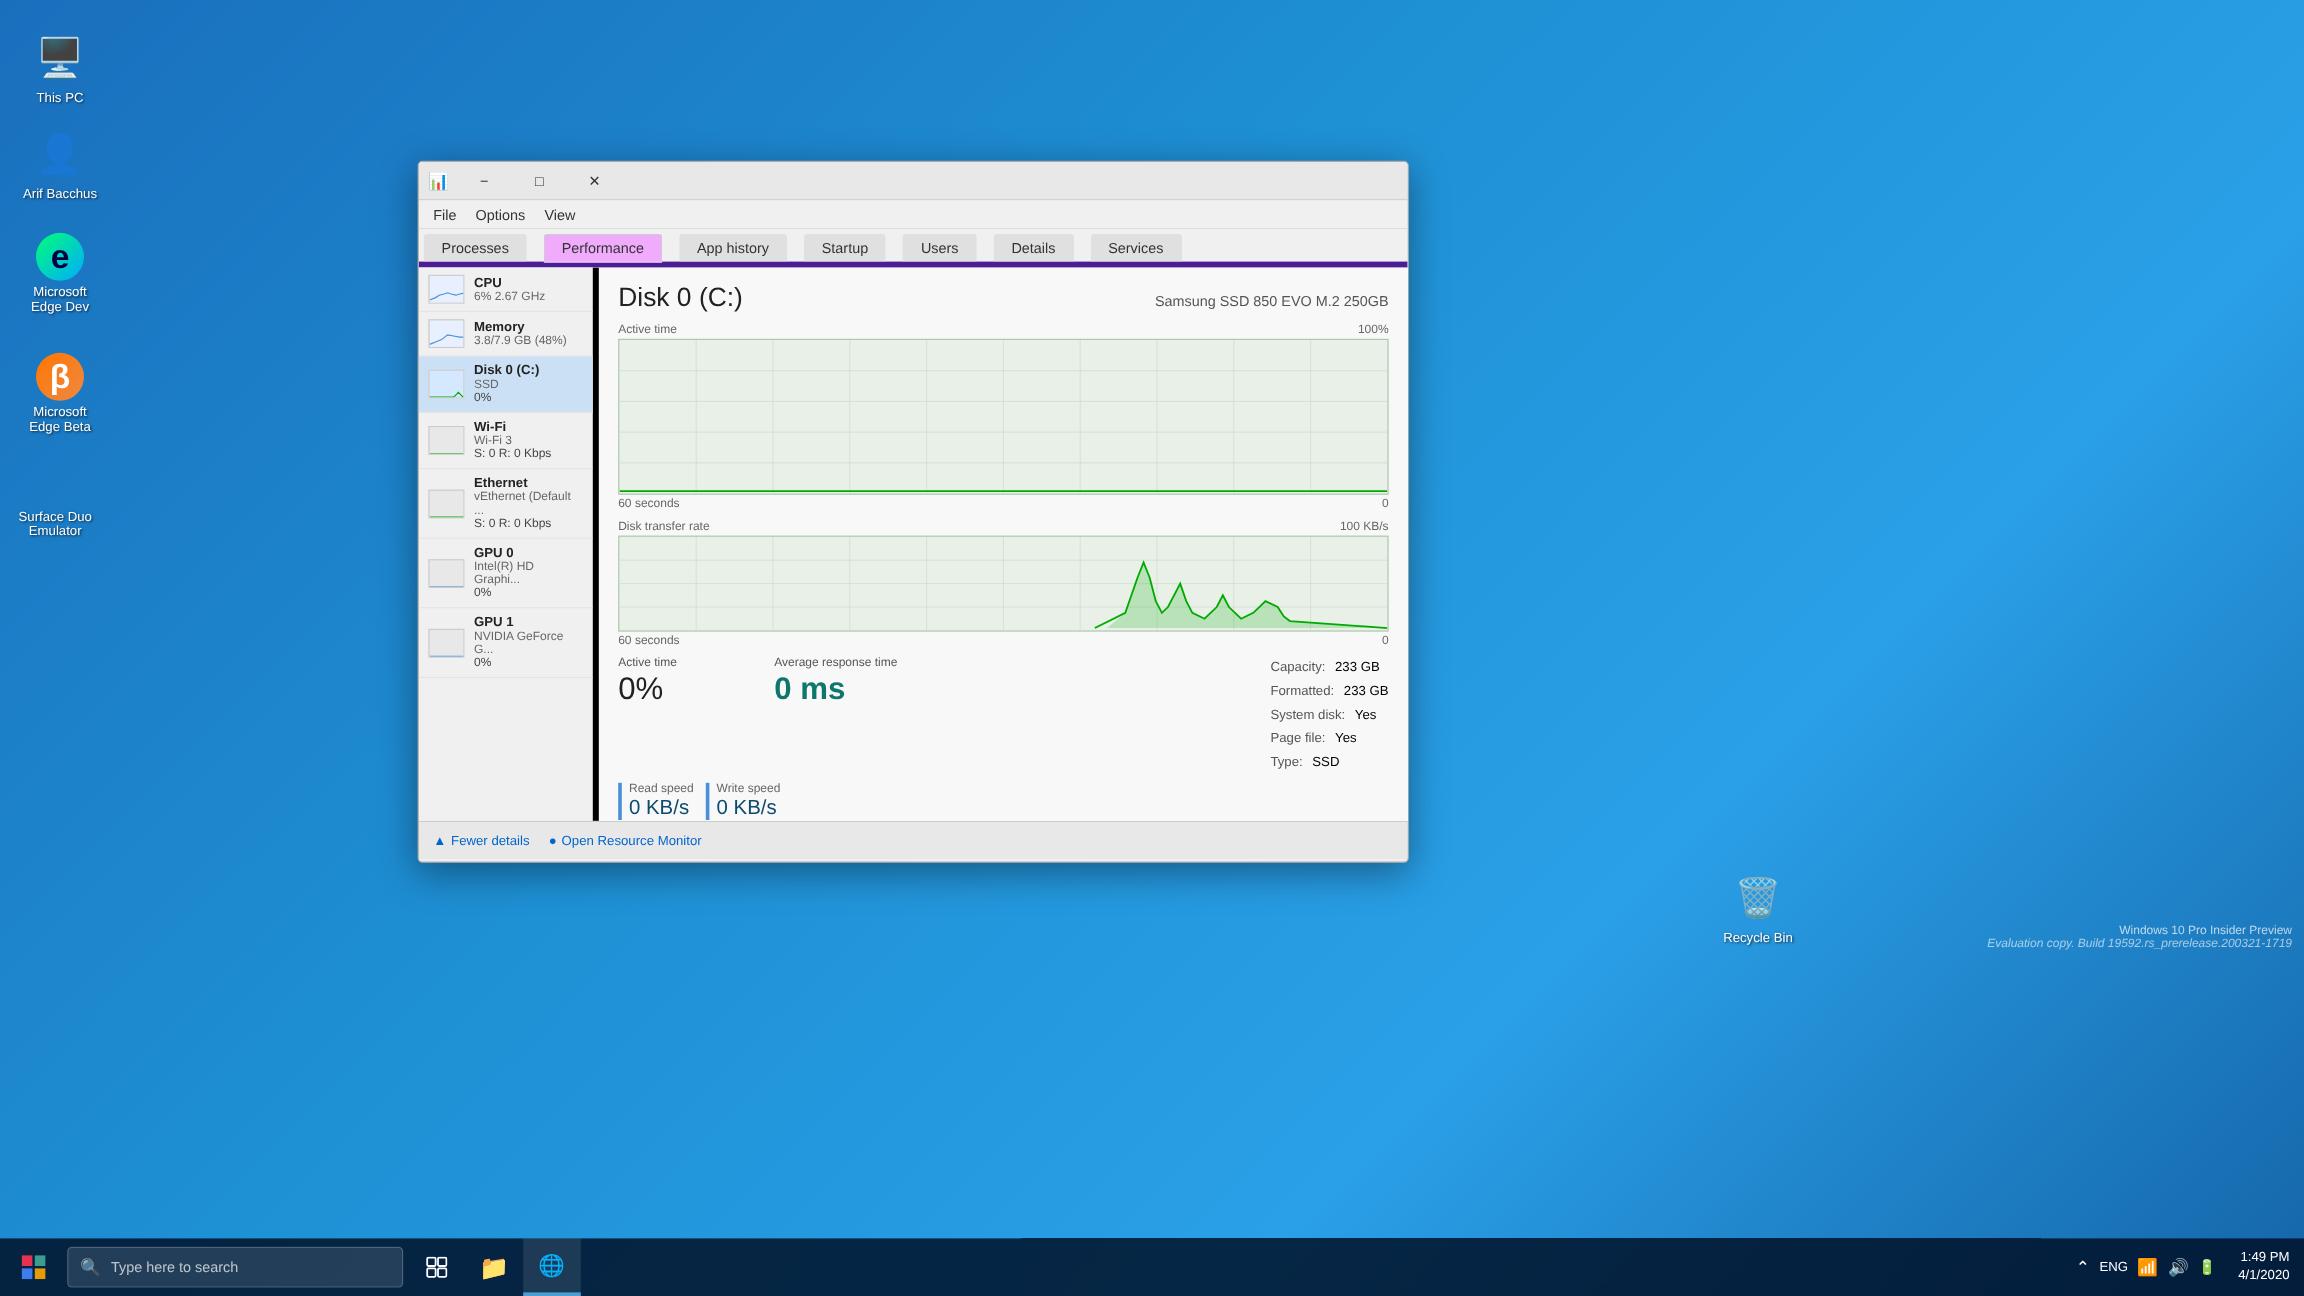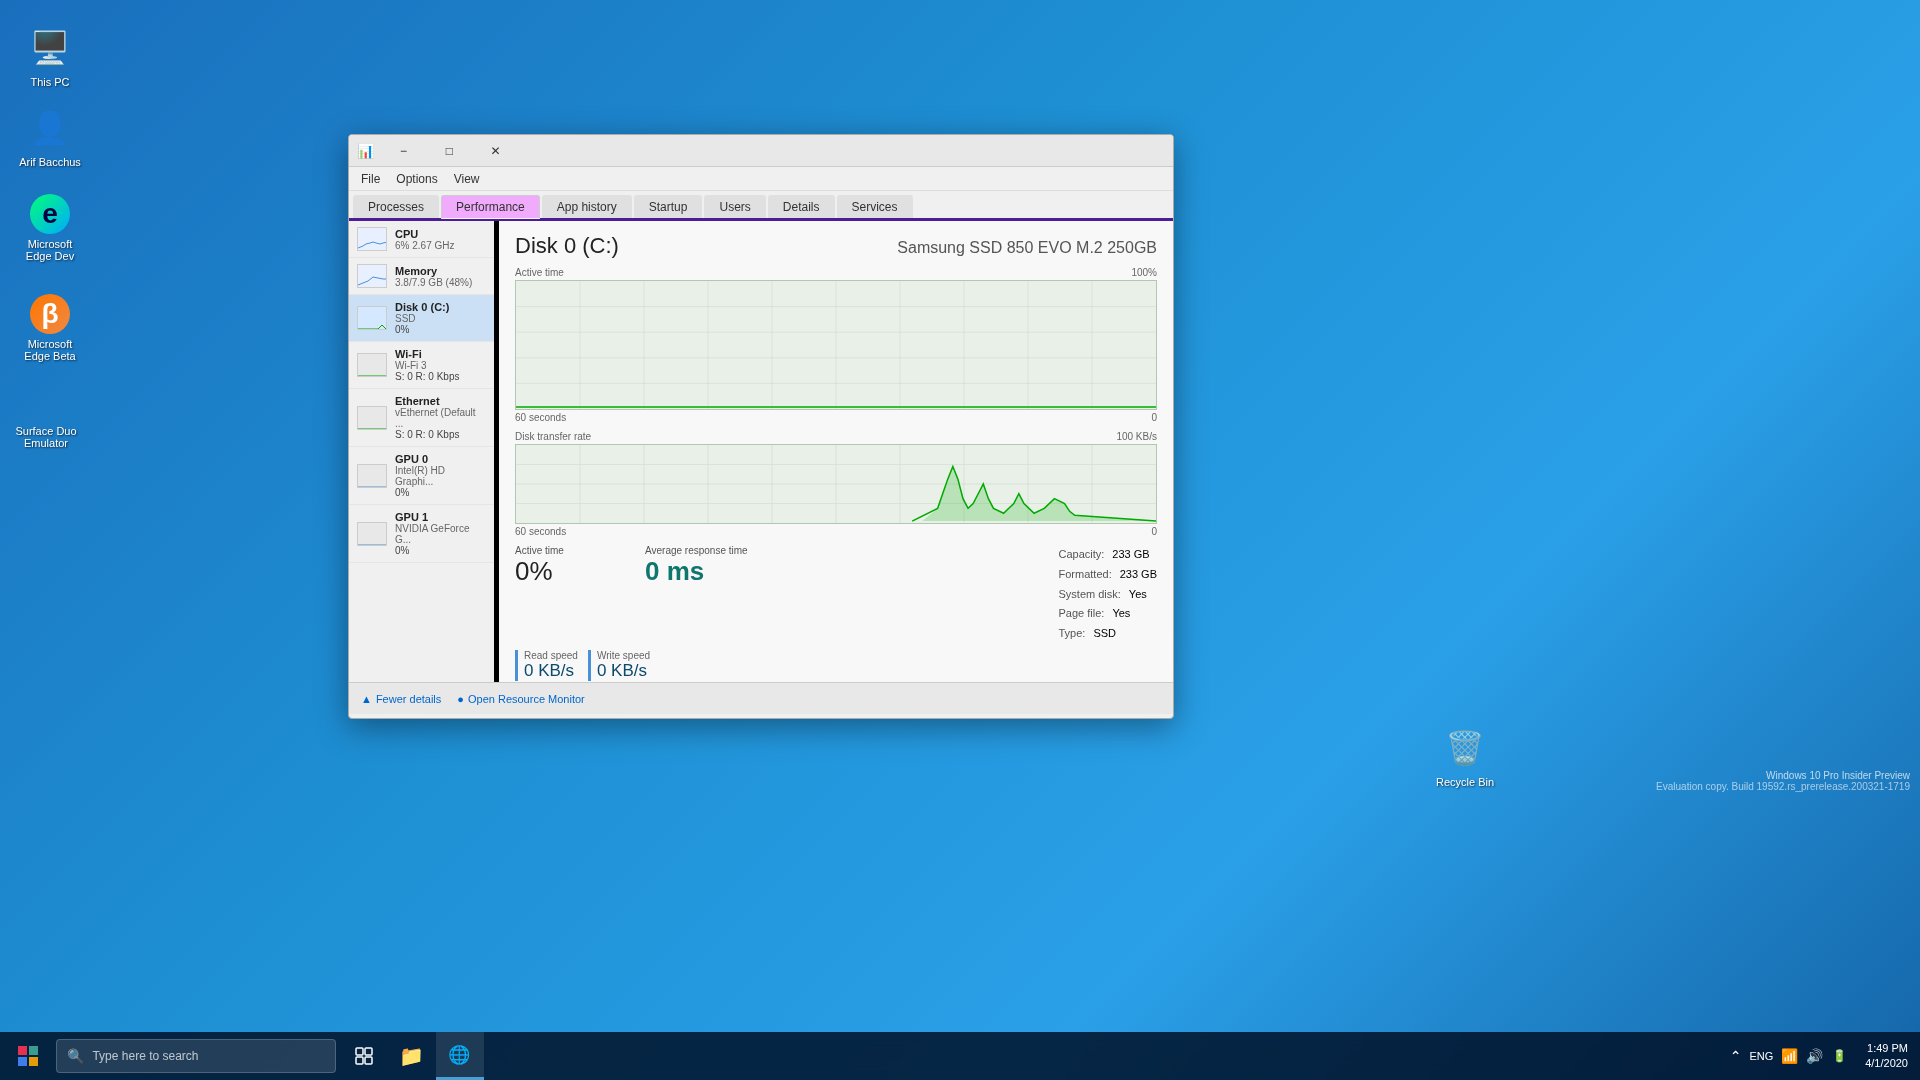--- a/index.html
+++ b/index.html
@@ -88,23 +88,24 @@
       cursor: pointer;
       height: 20px;
       display: flex;
       align-items: center;
     }
 
     
     .tab-bar {
       background: #f0f0f0;
       display: flex;
-      border-bottom: 3px solid #4c1d95;
+      border-bottom: 5px solid #4c1d95;
       padding: 0 4px;
       padding-top: 4px;
+      gap: 12px;
     }
     .tab {
       padding: 4px 14px;
       font-size: 12px;
       color: #333;
       cursor: pointer;
       border: 1px solid transparent;
       border-bottom: none;
       margin-right: 2px;
       background: #e0e0e0;
@@ -162,21 +163,21 @@
       overflow-y: auto;
       background: #f8f8f8;
     }
     .panel-header {
       display: flex;
       justify-content: space-between;
       align-items: baseline;
       margin-bottom: 8px;
     }
     .panel-title { font-size: 22px; font-weight: 300; color: #222; }
-    .panel-subtitle { font-size: 16px; color: #555; text-align: center; }
+    .panel-subtitle { font-size: 12px; color: #555; text-align: center; }
 
     
     .chart-section { margin-bottom: 8px; }
     .chart-header {
       display: flex;
       justify-content: space-between;
       font-size: 10px;
       color: #666;
       margin-bottom: 2px;
     }
@@ -600,21 +601,21 @@
     </a>
     <a class="bottom-link">
       <span>●</span>
       <span>Open Resource Monitor</span>
     </a>
   </div>
 </div>
 
 <div style="position:absolute;top:770px;right:10px;text-align:right;pointer-events:none;">
   <div style="font-size:10px;color:rgba(255,255,255,0.7);">Windows 10 Pro Insider Preview</div>
-  <div style="font-size:10px;color:rgba(255,255,255,0.6);">Evaluation copy. Build 19592.rs_prerelease.200321-1719</div>
+  <div style="font-size:10px;color:rgba(255,255,255,0.6);font-style:italic;">Evaluation copy. Build 19592.rs_prerelease.200321-1719</div>
 </div>
 
 <div class="taskbar">
 
   <div class="taskbar-start">
     <svg width="20" height="20" viewBox="0 0 20 20">
       <rect x="0" y="0" width="9" height="9" fill="#f35" opacity="0.9"></rect>
       <rect x="11" y="0" width="9" height="9" fill="#4a9" opacity="0.9"></rect>
       <rect x="0" y="11" width="9" height="9" fill="#48f" opacity="0.9"></rect>
       <rect x="11" y="11" width="9" height="9" fill="#fa0" opacity="0.9"></rect>

